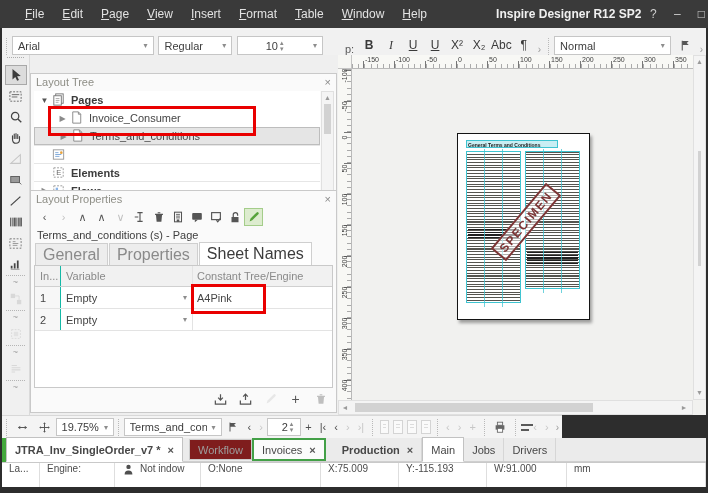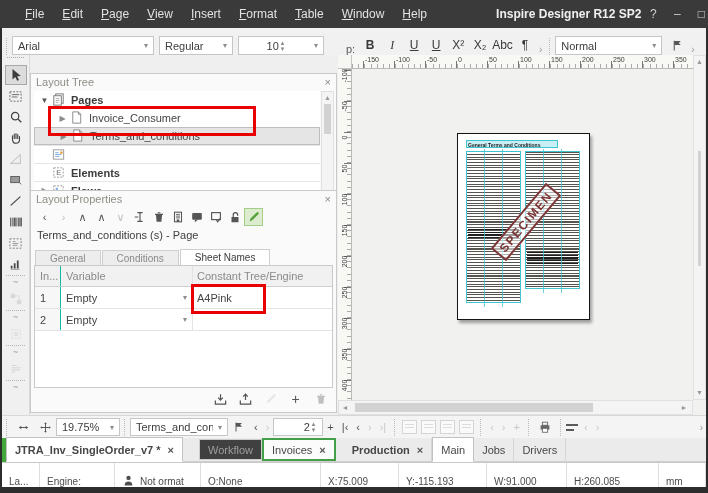--- a/index.html
+++ b/index.html
@@ -48,21 +48,21 @@
   .sb{position:absolute;background:#f4f4f4;border:1px solid #e0e0e0;box-sizing:border-box}
   .sb .ar{color:#9a9a9a;font-size:7px;text-align:center;height:12px;line-height:12px}
   .sb .th{background:#d2d2d2;margin:0 2px}
   
   .ptools{display:flex;align-items:center;height:20px;padding:0 4px}
   .pico{width:19px;height:18px;display:flex;align-items:center;justify-content:center;font-size:11px;color:#555}
   .pico.disabled{opacity:.35}
   .pico.activeico{background:#ddeccf;border:1px solid #a4cd8a;box-sizing:border-box}
   .psub{font-size:11px;color:#3e3e3e;padding:2px 6px;height:16px}
   .ptabs{display:flex;align-items:flex-end;height:20px;padding-left:4px}
-  .ptab{font-size:10px;color:#8a8a8a;background:#ededed;border:1px solid #cfcfcf;border-bottom:none;padding:2px 14px 3px;margin-right:1px}
+  .ptab{font-size:16px;color:#8a8a8a;background:#ededed;border:1px solid #cfcfcf;border-bottom:none;padding:2px 7px 3px;margin-right:1px}
   .ptab.active{background:#fff;color:#3c3c3c;border-bottom:2px solid #43a047;padding-bottom:2px}
   .ptable{position:absolute;left:3px;right:3px;top:74px;height:121px;background:#fff;border:1px solid #c9c9c9;font-size:11px;color:#454545}
   .prow{display:flex;height:21px;align-items:center;border-bottom:1px solid #e3e3e3}
   .prow.hdr{background:#f1f1f1;color:#8a8a8a;height:20px;border-bottom:1px solid #d0d0d0}
   .c-in{width:26px;padding-left:5px;box-sizing:border-box;border-right:1px solid #14b8a6;height:100%;display:flex;align-items:center;background:#f7f7f7}
   .prow.hdr .c-in{background:#f1f1f1}
   .c-var{width:132px;padding-left:5px;box-sizing:border-box;border-right:1px solid #e3e3e3;height:100%;display:flex;align-items:center}
   .c-var .arrow{margin-left:auto;margin-right:5px;color:#8d8d8d;font-size:8px}
   .c-val{flex:1;padding-left:4px;display:flex;align-items:center;height:100%}
   .pfoot{position:absolute;right:6px;bottom:3px;height:20px;display:flex;align-items:center;gap:6px}
@@ -78,39 +78,39 @@
   .ccontent{position:absolute;left:14px;top:14px;width:341px;height:331px;overflow:hidden}
   .page{position:absolute;left:105px;top:64px;width:131px;height:185px;background:#fff;border:1px solid #141414;box-shadow:2px 3px 3px rgba(0,0,0,.35)}
   .ptitle{position:absolute;left:8px;top:6px;width:92px;height:8px;background:#c9eef3;border:1px solid #3fc4d1;font-size:5px;font-weight:bold;color:#1d1d1d;line-height:8px;padding-left:1px;overflow:hidden;box-sizing:border-box}
   .flowcol{position:absolute;border:1px solid #3fc4d1;box-sizing:border-box;
            background-image:repeating-linear-gradient(180deg,#55544f 0 1px,transparent 1px 2.7px);background-origin:content-box;padding:2px}
   .darkblock{position:absolute;background-image:repeating-linear-gradient(180deg,#1f1f1f 0 1.2px,transparent 1.2px 2.7px)}
   .guide{position:absolute;width:1px;background:rgba(63,196,209,.75)}
   .stamp{position:absolute;left:16px;top:56px;width:104px;height:64px;display:flex;align-items:center;justify-content:center;transform:rotate(-50deg)}
   .stamp span{border:2px solid #7c3434;color:#7c3434;font-weight:bold;font-size:12px;letter-spacing:1.5px;padding:1px 4px;background:rgba(255,255,255,.55)}
   
-  .canvasbar{position:absolute;left:2px;top:415px;width:704px;height:23px;background:#f4f4f4;border-top:1px solid #d8d8d8;display:flex;align-items:center;font-size:11px;color:#4a4a4a;box-sizing:border-box}
+  .canvasbar{position:absolute;left:2px;top:415px;width:560px;height:23px;background:#f4f4f4;border-top:1px solid #d8d8d8;display:flex;align-items:center;font-size:11px;color:#4a4a4a;box-sizing:border-box}
   .navg{color:#4f4f4f;font-size:11px;padding:0 4px}
   .navg.dis{color:#c7c7c7}
   .frameico{width:13px;height:12px;border:1px solid #d4d4d4;margin:0 2px;background:#fafafa;position:relative}
   .frameico::after{content:'';position:absolute;left:2px;right:2px;top:3px;border-top:1px solid #dcdcdc;box-shadow:0 3px 0 #dcdcdc}
   .listico{width:14px;height:10px;position:relative}
   .listico::before{content:'';position:absolute;left:0;top:2px;width:12px;border-top:2px solid #5a5a5a}
   .listico::after{content:'';position:absolute;left:0;top:7px;width:8px;border-top:2px solid #5a5a5a}
   .doctabs{position:absolute;left:2px;top:438px;width:704px;height:24px;background:#ebebeb;border-bottom:1px solid #cfcfcf;display:flex;align-items:center;font-size:11px;color:#474747;box-sizing:border-box}
   .greensliver{width:4px;height:24px;background:#43a83c}
   .dtab{display:flex;align-items:center;height:23px;padding:0 8px;border-right:1px solid #d6d6d6;white-space:nowrap}
   .dtab .x{margin-left:7px;color:#555;font-weight:bold}
   .dtab.active{background:#fff;font-weight:bold;border:1px solid #c2c2c2;border-bottom:1px solid #fff}
-  .dtab.muted{color:#9d9d9d;background:#404040;height:19px;border:1px solid #cdcdcd;margin-left:16px}
+  .dtab.muted{color:#9d9d9d;background:#7f1d1d;height:19px;border:1px solid #cdcdcd;margin-left:6px}
   .dtab.green{height:19px;border:2px solid #43a047;background:#fbfbfb;margin-right:8px}
   .dtab.boldlbl{font-weight:bold}
   .dtab.active2{background:#fff;border:1px solid #c2c2c2;border-bottom:1px solid #fff}
   .statusbar{position:absolute;left:2px;top:462px;width:704px;height:25px;background:#fff;border-top:1px solid #c9c9c9;display:flex;align-items:center;font-size:10px;color:#4c4c4c;box-sizing:border-box}
-  .scell{height:100%;display:flex;align-items:flex-end;padding-left:7px;border-right:1px solid #dedede;box-sizing:border-box}
+  .scell{height:100%;display:flex;align-items:flex-start;padding-left:7px;border-right:1px solid #dedede;box-sizing:border-box}
   .bottomstrip{position:absolute;left:0;top:487px;width:708px;height:6px;background:#2d2d2d}
   
   .annot{position:absolute;border:3px solid #e90000;z-index:60;pointer-events:none}
 </style>
 </head>
 <body>
 
 <div class="titlebar">
   <span class="logo">
     <svg viewBox="0 0 18 18">
@@ -166,21 +166,21 @@
       <span class="tbtn i">I</span>
       <span class="tbtn u">U</span>
       <span class="tbtn s">U</span>
       <span class="tbtn ">X²</span>
       <span class="tbtn ">X₂</span>
       <span class="tbtn ">Abc</span>
       <span class="tbtn ">¶</span>
     </span>
   <span class="chev">›</span>
   <span class="grip"></span>
-  <span class="combo" style="width:107px">
+  <span class="combo" style="width:117px">
     <span>Normal</span>
       <span class="arrow">▾</span>
   </span>
   <span class="tbtn" style="margin-left:4px">
     <svg width="13" height="13" viewBox="0 0 16 16">
         <path d="M4 2 V14" stroke="#555" stroke-width="1.3"></path>
         <path d="M4 2.5 L12 2.5 L9.5 5 L12 7.5 L4 7.5 Z" fill="#555"></path>
       </svg>
   </span>
   <span class="chev">›</span>
@@ -395,21 +395,21 @@
           </span>
           <span class="pico activeico">
             <svg width="14" height="14" viewBox="0 0 16 16">
               <path d="M3 13 L4 9.8 L11 2.8 a1.4 1.4 0 0 1 2 2 L6 11.8 Z" fill="#57a33b"></path>
             </svg>
           </span>
         </div>
       <div class="psub">Terms_and_conditions (s) - Page</div>
       <div class="ptabs" id="ptabs">
           <span class="ptab">General</span>
-          <span class="ptab">Conditions</span>
+          <span class="ptab">Properties</span>
           <span class="ptab active">Sheet Names</span>
         </div>
       <div class="ptable">
         <div class="prow hdr">
           <span class="c-in">In...</span>
           <span class="c-var">Variable</span>
           <span class="c-val">Constant Tree/Engine</span>
         </div>
         <div id="ptrows">
             <div class="prow">
@@ -642,37 +642,34 @@
     <span class="scell" style="width: 75px;">
       <span>Engine:</span>
     </span>
     <span class="scell" style="width: 86px;">
       <span style="margin-right: 5px;">
         <svg width="13" height="13" viewBox="0 0 16 16">
           <circle cx="8" cy="4.8" r="2.7" fill="#4f4f4f"></circle>
           <path d="M3.2 14 a4.8 4.8 0 0 1 9.6 0 Z" fill="#4f4f4f"></path>
         </svg>
       </span>
-      <span>Not ormat</span>
+      <span>Not indow</span>
     </span>
     <span class="scell" style="width: 120px;">
       <span>O:None</span>
     </span>
     <span class="scell" style="width: 78px;">
       <span>X:75.009</span>
     </span>
     <span class="scell" style="width: 88px;">
       <span>Y:-115.193</span>
     </span>
     <span class="scell" style="width: 80px;">
       <span>W:91.000</span>
     </span>
-    <span class="scell" style="width: 92px;">
-      <span>H:260.085</span>
-    </span>
     <span class="scell" style="flex: 1 1 0%;">
       <span>mm</span>
     </span>
   </div>
 <div class="bottomstrip"></div>
 
 <div class="annot" style="left:48px;top:106px;width:202px;height:24px"></div>
 <div class="annot" style="left:191px;top:284px;width:69px;height:24px"></div>
 
 </body></html>

